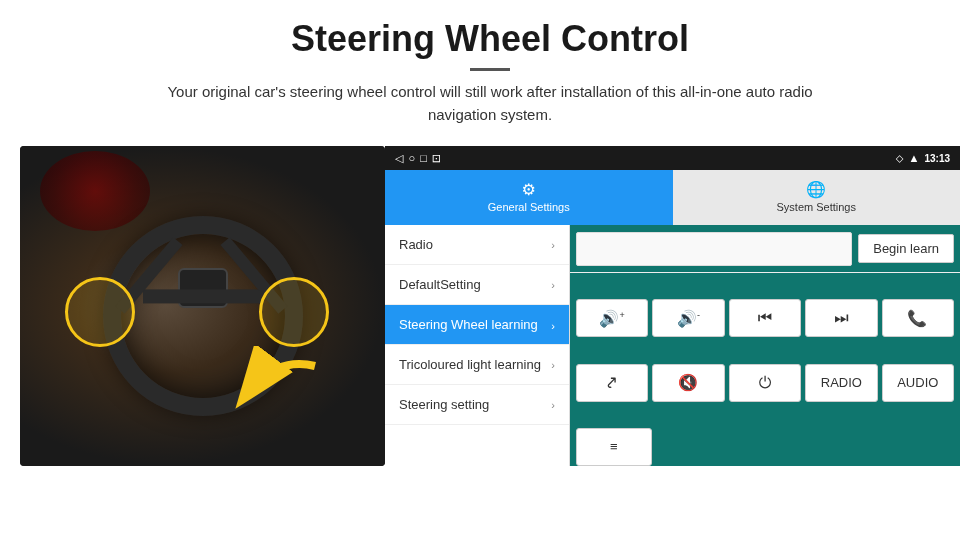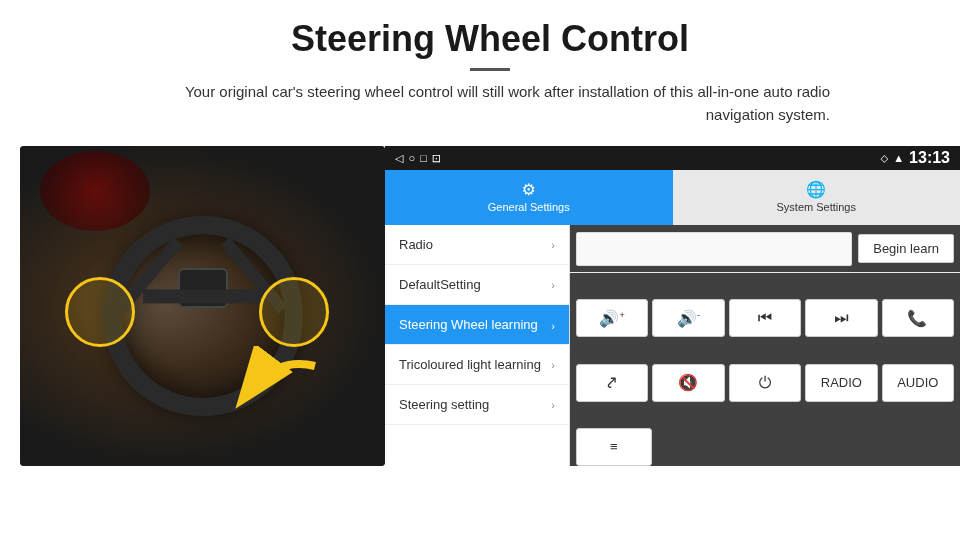--- a/index.html
+++ b/index.html
@@ -33,21 +33,20 @@
       height: 3px;
       background: #555;
       margin: 0 auto 10px;
     }
     .subtitle {
       font-size: 15px;
       color: #333;
       line-height: 1.5;
       max-width: 680px;
       margin: 0 auto;
-      text-align: right;
     }
     .content-section {
       display: flex;
       width: 100%;
       flex: 1;
       padding: 0 20px;
       gap: 0;
       margin-top: 10px;
     }
     
@@ -171,21 +170,21 @@
       color: #fff;
       font-size: 11px;
     }
     .status-icons {
       display: flex;
       gap: 5px;
       align-items: center;
     }
     .status-time {
       font-weight: bold;
-      font-size: 16px;
+      font-size: 10px;
     }
     
     .tabs-bar {
       display: flex;
       height: 55px;
       background: #e8e8e8;
     }
     .tab-item {
       flex: 1;
       display: flex;
@@ -202,21 +201,21 @@
       background: #2196F3;
       color: #fff;
     }
     .tab-icon {
       font-size: 16px;
     }
     
     .main-area {
       display: flex;
       flex: 1;
-      background: #404040;
+      background: #0f766e;
     }
     
     .menu-list {
       width: 185px;
       border-right: 1px solid #ddd;
       background: #fff;
       flex-shrink: 0;
     }
     .menu-item {
       padding: 12px 14px;

